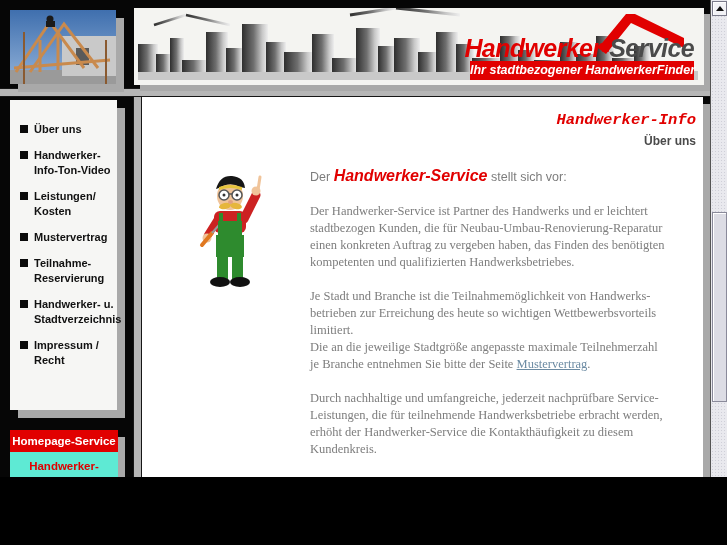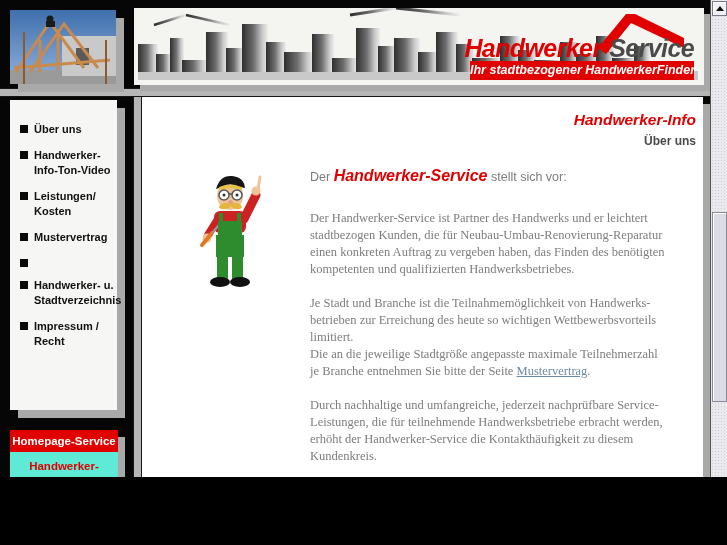--- a/index.html
+++ b/index.html
@@ -45,27 +45,27 @@
   .homepage-box{ top:430px; }
   .homepage-box .hdr{ background:#e10000; }
   .homepage-box .body{ color:#e10000; }
   .video-box{ top:505px; }
   .video-box .hdr{ background:#0000d6; }
   .video-box .body{ color:#0000d6; }
   
   .main{ position:absolute; left:142px; top:97px; width:561px; height:448px;
     background:#ffffff; box-shadow:7px 7px 0 #a9a9a9; overflow:hidden;}
   .headings{ position:absolute; top:14px; right:7px; text-align:right;}
-  .page-title{ color:#e10000; font-weight:bold; font-style:italic; font-size:15.5px;}
+  .page-title{ color:#e10000; font-weight:bold; font-style:italic; font-size:15.5px;font-family:Liberation Mono, monospace;}
   .page-subtitle{ color:#4a4a4a; font-weight:bold; font-size:12px; margin-top:5px;}
   .mascot{ position:absolute; left:50px; top:66px; }
   .copy{ position:absolute; left:168px; top:70px; width:400px;
     color:#7d7d7d; font-size:12.5px; line-height:17px;}
   .copy p{ margin:8px 0 17px; white-space:pre-line;font-family:Liberation Serif, serif;}
-  .intro{ margin-bottom:24px; white-space:normal;}
+  .intro{ margin-bottom:17px; white-space:normal;}
   .intro .brand-inline{ color:#e10000; font-weight:bold; font-style:italic; font-size:16px;}
   .copy a{ color:#6c8ba3; text-decoration:underline; cursor:pointer;}
   
   .scrollbar{ position:absolute; right:0; top:0; width:17px; height:545px;
     background-color:#e9e9ee;
     background-image:radial-gradient(#cfcfd8 22%, rgba(0,0,0,0) 24%);
     background-size:3px 3px; border-left:1px solid #555;}
   .sb-btn{ position:absolute; left:1px; width:15px; height:15px; background:#f2f2f6;
     border:1px solid #7a7a8a; box-shadow:inset 1px 1px 0 #ffffff; cursor:pointer;
     display:flex; align-items:center; justify-content:center;}
@@ -190,20 +190,22 @@
       <span class="bullet"></span>
       <span class="lbl">Leistungen/
 Kosten</span>
     </div>
     <div class="menu-item">
       <span class="bullet"></span>
       <span class="lbl">Mustervertrag</span>
     </div>
     <div class="menu-item">
       <span class="bullet"></span>
+      <span class="lbl">Teilnahme-
+Reservierung</span>
     </div>
     <div class="menu-item">
       <span class="bullet"></span>
       <span class="lbl">Handwerker- u.
 Stadtverzeichnis</span>
     </div>
     <div class="menu-item">
       <span class="bullet"></span>
       <span class="lbl">Impressum /
 Recht</span>

